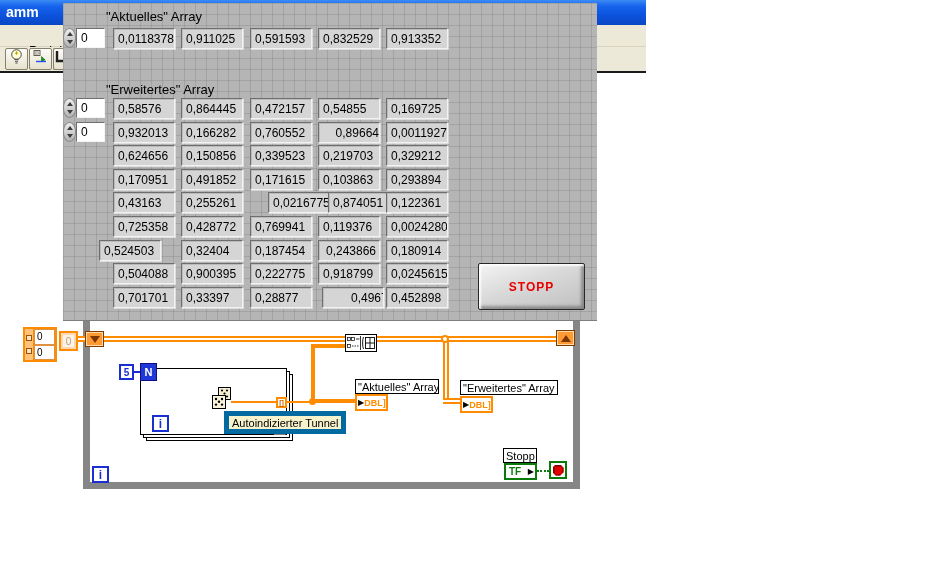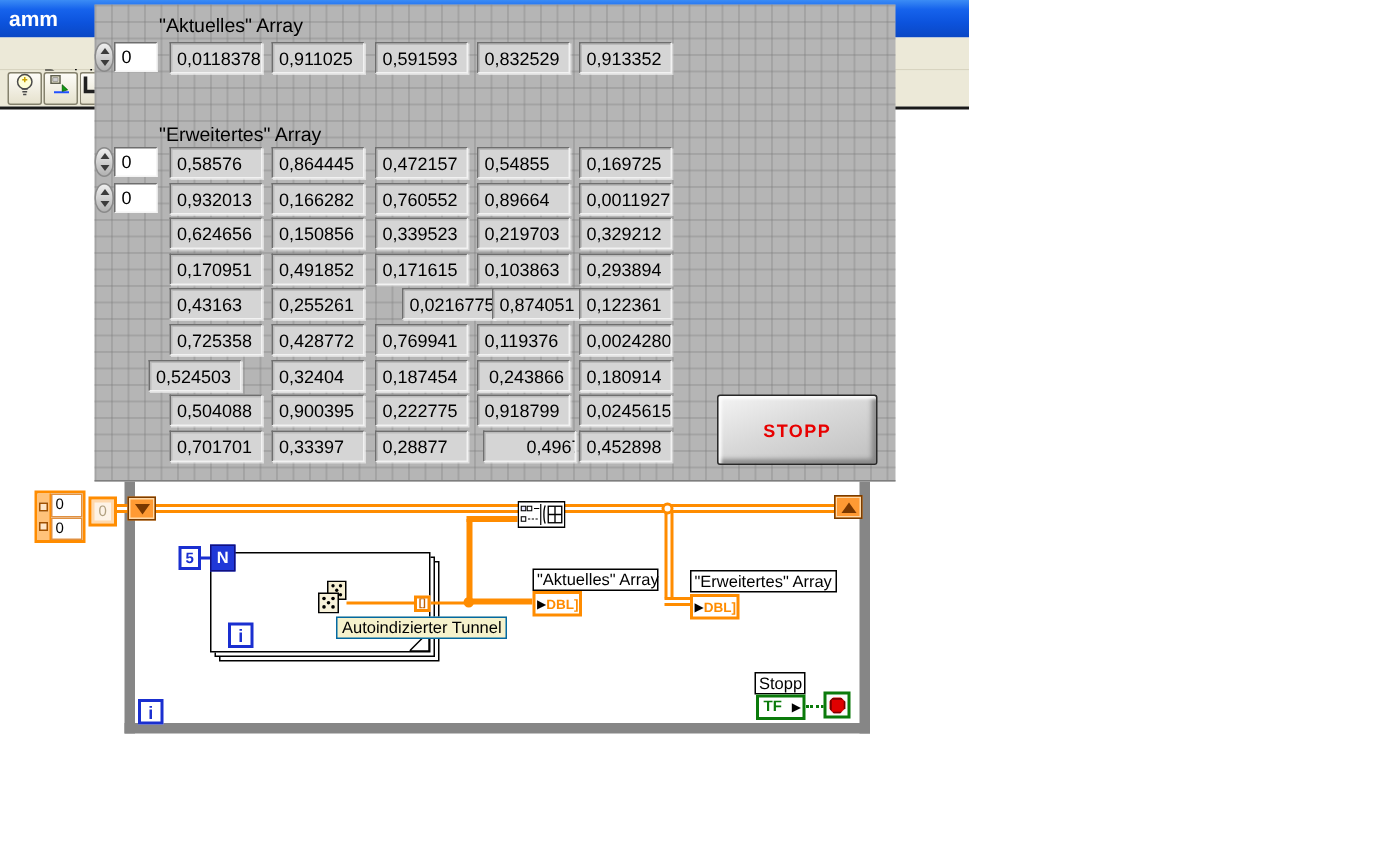--- a/index.html
+++ b/index.html
@@ -59,21 +59,21 @@
   .sr-dn{width:0;height:0;border-left:5px solid transparent;border-right:5px solid transparent;border-top:7px solid #7a3800;}
   .sr-up{width:0;height:0;border-left:5px solid transparent;border-right:5px solid transparent;border-bottom:7px solid #7a3800;}
   .dbl-term{width:33px;height:17px;border:2px solid #ff8c00;background:#fff;z-index:6;
     display:flex;align-items:center;padding-left:1px;}
   .dbl-arrow{color:#000;font-size:8px;line-height:8px;}
   .dbl-txt{color:#ff8c00;font-weight:bold;font-size:9px;letter-spacing:0;}
   .diag-label{background:#fff;border:1px solid #000;font-size:11px;color:#000;z-index:6;
     padding:1px 2px 0 2px;white-space:nowrap;}
   .blue-term{border:2px solid #1a2fd0;background:#fff;color:#1a2fd0;font-weight:bold;z-index:6;
     display:flex;align-items:center;justify-content:center;}
-  .tooltip{background:#f6f2cc;border:1px solid #0369a1;font-size:11px;color:#000;z-index:7;
+  .tooltip{background:#f6f2cc;border:5px solid #0369a1;font-size:11px;color:#000;z-index:7;
     padding:1px 3px 0 3px;white-space:nowrap;}
   .tf-term{left:504px;top:463px;width:33px;height:17px;border:2px solid #0a7a0a;background:#fff;z-index:6;
     display:flex;align-items:center;justify-content:space-between;padding:0 1px 0 3px;}
   .tf-txt{color:#0a7a0a;font-weight:bold;font-size:10px;}
   .cond-term{left:549px;top:461px;width:18px;height:18px;border:2px solid #0a7a0a;background:#fafafa;z-index:6;
     display:flex;align-items:center;justify-content:center;}
   .octagon{width:11px;height:11px;background:#e00000;
     clip-path:polygon(30% 0,70% 0,100% 30%,100% 70%,70% 100%,30% 100%,0 70%,0 30%);
     box-shadow:inset 0 0 0 1.5px #7a0000;}
   .junction-circle{width:8px;height:8px;border:2px solid #ff8c00;background:#fff;border-radius:50%;z-index:6;}
@@ -267,21 +267,21 @@
     <div class="abs num-cell" style="left: 318px; top: 28px;">0,832529</div>
     <div class="abs num-cell" style="left: 386px; top: 28px;">0,913352</div>
     <div class="abs num-cell" style="left: 113px; top: 98px;">0,58576</div>
     <div class="abs num-cell" style="left: 181px; top: 98px;">0,864445</div>
     <div class="abs num-cell" style="left: 250px; top: 98px;">0,472157</div>
     <div class="abs num-cell" style="left: 318px; top: 98px;">0,54855</div>
     <div class="abs num-cell" style="left: 386px; top: 98px;">0,169725</div>
     <div class="abs num-cell" style="left: 113px; top: 122px;">0,932013</div>
     <div class="abs num-cell" style="left: 181px; top: 122px;">0,166282</div>
     <div class="abs num-cell" style="left: 250px; top: 122px;">0,760552</div>
-    <div class="abs num-cell" style="left: 318px; top: 122px;">0,89664</div>
+    <div class="abs num-cell" style="left: 318px; top: 122px; text-align: right;">0,89664</div>
     <div class="abs num-cell" style="left: 386px; top: 122px;">0,00119279</div>
     <div class="abs num-cell" style="left: 113px; top: 145px;">0,624656</div>
     <div class="abs num-cell" style="left: 181px; top: 145px;">0,150856</div>
     <div class="abs num-cell" style="left: 250px; top: 145px;">0,339523</div>
     <div class="abs num-cell" style="left: 318px; top: 145px;">0,219703</div>
     <div class="abs num-cell" style="left: 386px; top: 145px;">0,329212</div>
     <div class="abs num-cell" style="left: 113px; top: 169px;">0,170951</div>
     <div class="abs num-cell" style="left: 181px; top: 169px;">0,491852</div>
     <div class="abs num-cell" style="left: 250px; top: 169px;">0,171615</div>
     <div class="abs num-cell" style="left: 318px; top: 169px;">0,103863</div>

